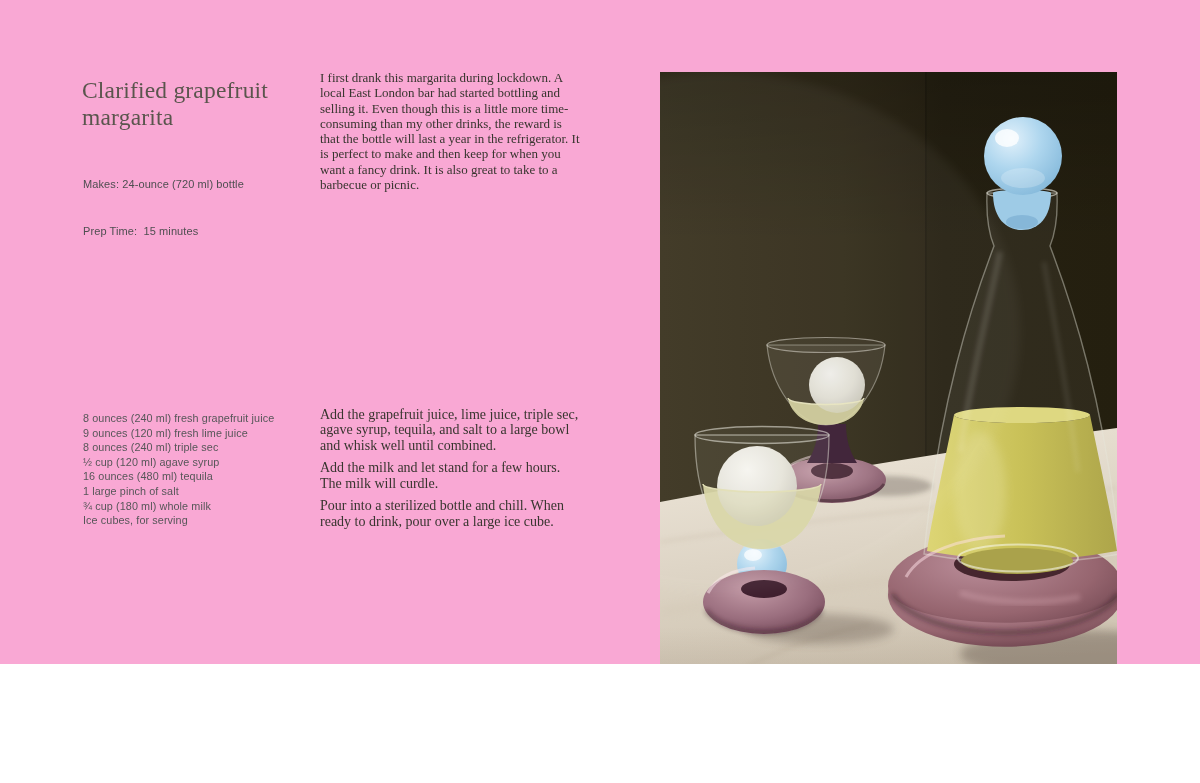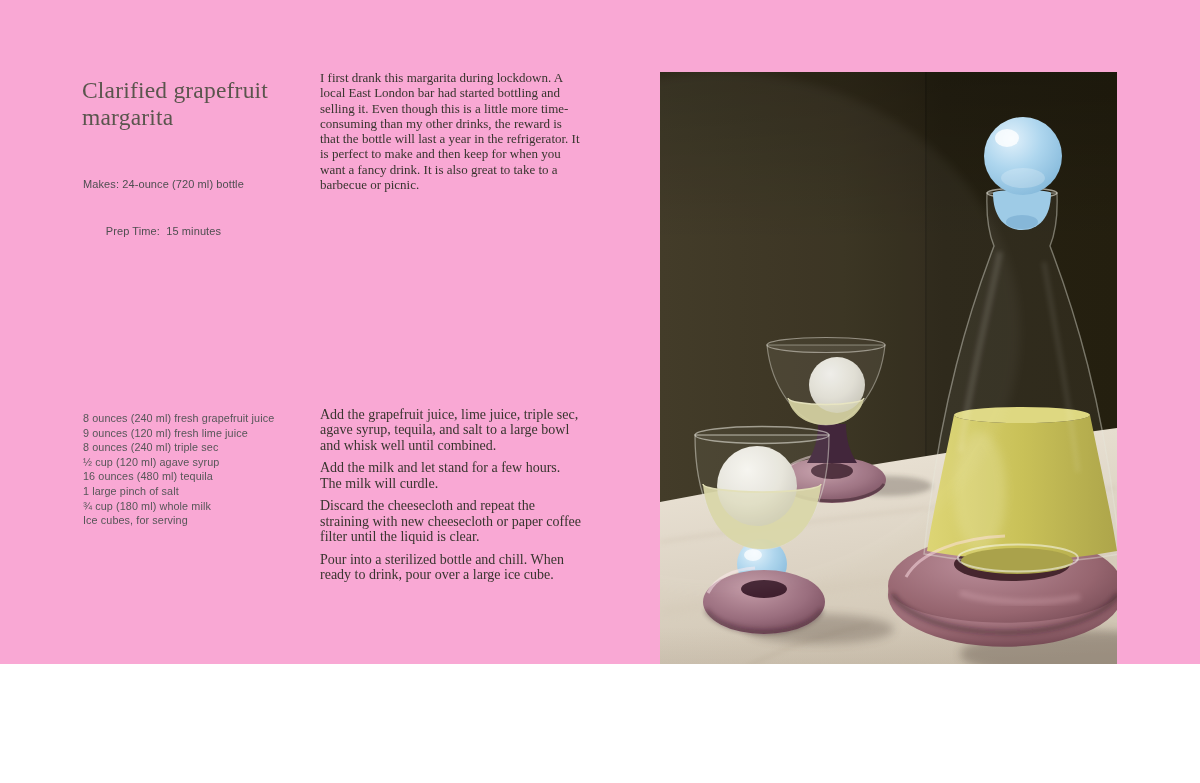--- a/index.html
+++ b/index.html
@@ -2,21 +2,21 @@
 <html><head>
 <meta charset="utf-8">
 <style>
   html,body{margin:0;padding:0;background:#ffffff;}
   .page{position:relative;width:1200px;height:664px;background:#f9a8d4;overflow:hidden;
         font-family:"Liberation Serif",serif;}
   .abs{position:absolute;}
   .title{left:82px;top:61px;width:246px;font-family:"Liberation Serif",serif;
          font-size:23.5px;line-height:27.5px;font-weight:400;color:#5a554d;letter-spacing:.2px;}
   .meta{left:83px;top:146px;font-family:"Liberation Sans",sans-serif;font-size:11px;
-        line-height:15.5px;color:#4e4e50;white-space:pre-wrap;letter-spacing:.1px;text-align:center;}
+        line-height:15.5px;color:#4e4e50;white-space:pre-wrap;letter-spacing:.1px;}
   .ingredients{left:83px;top:411px;font-family:"Liberation Sans",sans-serif;
         font-size:10.8px;line-height:14.6px;color:#565658;letter-spacing:.1px;width:240px;}
   .intro{left:320px;top:70px;width:264px;font-size:13px;line-height:15.25px;color:#38352f;}
   .method{left:320px;top:407px;width:264px;font-size:14px;line-height:15.25px;color:#38352f;}
   .method p{margin:0 0 7.5px 0;}
   .photo{left:660px;top:72px;width:457px;height:629px;overflow:hidden;}
   .photo svg{display:block;}
   .footer{font-size:9.5px;letter-spacing:1.7px;color:#45423d;top:728px;
           font-family:"Liberation Serif",serif;text-align:right;}
   .pagenum{font-size:10px;letter-spacing:.5px;top:728px;color:#45423d;
@@ -43,21 +43,20 @@
     <div>1 large pinch of salt</div>
     <div>¾ cup (180 ml) whole milk</div>
     <div>Ice cubes, for serving</div>
   </div>
 
   <div class="abs intro">I first drank this margarita during lockdown. A local East London bar had started bottling and selling it. Even though this is a little more time-consuming than my other drinks, the reward is that the bottle will last a year in the refrigerator. It is perfect to make and then keep for when you want a fancy drink. It is also great to take to a barbecue or picnic.</div>
 
   <div class="abs method">
     <p>Add the grapefruit juice, lime juice, triple sec, agave syrup, tequila, and salt to a large bowl and whisk well until combined.</p>
     <p>Add the milk and let stand for a few hours. The milk will curdle.</p>
-    <p>Discard the cheesecloth and repeat the straining with new cheesecloth or paper coffee filter until the liquid is clear.</p>
     <p>Pour into a sterilized bottle and chill. When ready to drink, pour over a large ice cube.</p>
   </div>
 
   <div class="abs photo" role="img" aria-label="Glass carafe of pale yellow clarified margarita with a light-blue ball stopper on a plum glass base, beside two glasses holding large ice spheres on blue-ball and plum bases, on a marble table against a dark olive wall">
     <svg width="457" height="629" viewBox="0 0 457 629" xmlns="http://www.w3.org/2000/svg">
       <defs>
         <linearGradient id="wall" x1="0" y1="0" x2="1" y2="0">
           <stop offset="0" stop-color="#3b3420"></stop>
             <stop offset=".40" stop-color="#342d1b"></stop>
           <stop offset=".62" stop-color="#2a2414"></stop>

